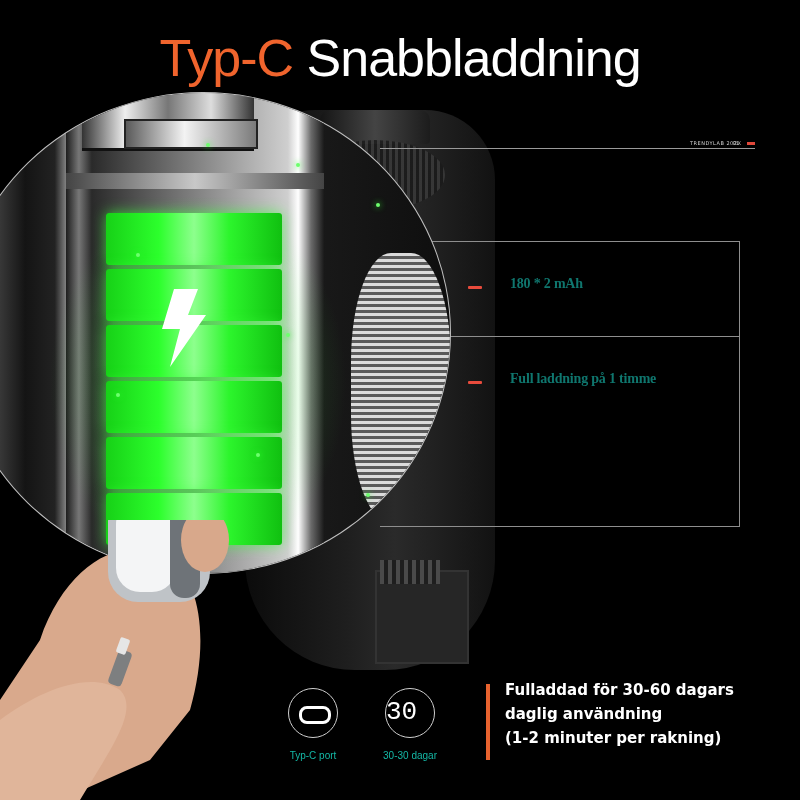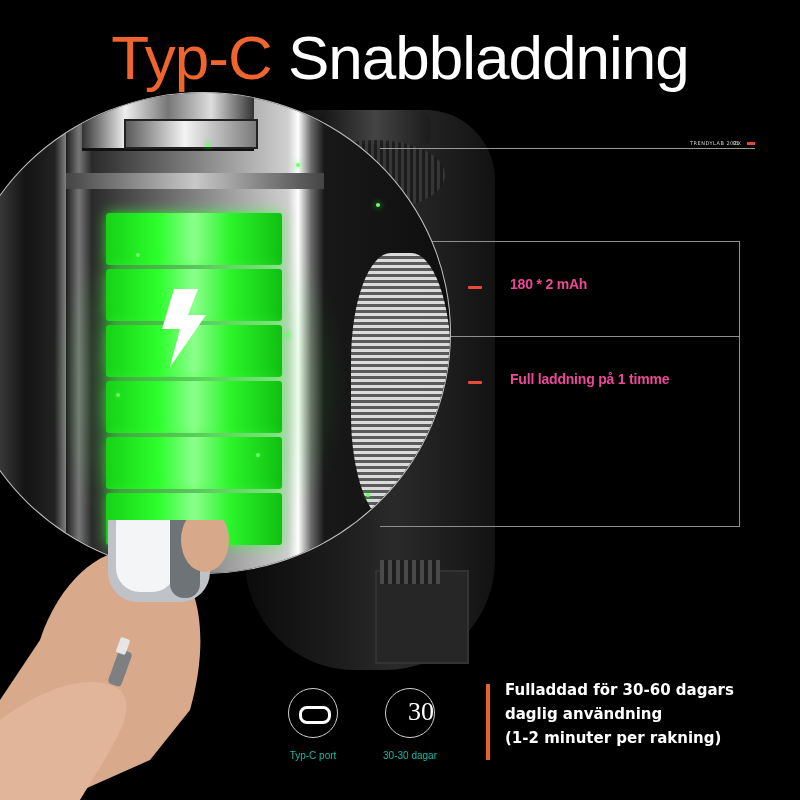--- a/index.html
+++ b/index.html
@@ -1,17 +1,17 @@
 <!DOCTYPE html>
 <html><head>
 <meta charset="utf-8">
 <style>
   html,body{margin:0;padding:0;background:#000;}
   body{width:800px;height:800px;position:relative;overflow:hidden;font-family:"DejaVu Sans","Liberation Sans",sans-serif;color:#fff;}
-  .title{position:absolute;left:0;top:18px;width:800px;text-align:center;font-family:"Liberation Sans",sans-serif;font-size:62px;letter-spacing:-1px;line-height:80px;z-index:10;}
+  .title{position:absolute;left:0;top:18px;width:800px;text-align:center;font-family:"Liberation Sans",sans-serif;font-size:52px;letter-spacing:-1px;line-height:80px;z-index:10;}
   .title .accent{color:#f0642d;}
   .title .main{color:#fff;}
 
   
   .device{position:absolute;left:245px;top:110px;width:250px;height:560px;border-radius:70px 70px 110px 110px;background:linear-gradient(90deg,#0b0b0b 0%,#1e1e1e 40%,#2a2a2a 60%,#121212 100%);z-index:1;}
   .device .grinder{position:absolute;left:60px;top:30px;width:140px;height:70px;border-radius:50%;background:repeating-linear-gradient(90deg,#3a3a3a 0 3px,#1a1a1a 3px 6px);opacity:.85;}
   .device .cap{position:absolute;left:75px;top:0;width:110px;height:34px;border-radius:10px 10px 4px 4px;background:linear-gradient(90deg,#151515,#444,#1c1c1c);}
   .device .shaft{position:absolute;left:118px;top:100px;width:24px;height:120px;background:linear-gradient(90deg,#222,#555,#222);}
   .device .port{position:absolute;left:130px;top:460px;width:90px;height:90px;background:#262626;border:2px solid #333;}
   .device .gear{position:absolute;left:135px;top:450px;width:60px;height:24px;background:repeating-linear-gradient(90deg,#4a4a4a 0 4px,#1e1e1e 4px 8px);}
@@ -22,21 +22,21 @@
   .brandnum{position:absolute;left:733px;top:140px;font-size:5px;color:#cfcfcf;z-index:3;}
   .brandmark{position:absolute;left:747px;top:142px;width:8px;height:3px;background:#e0483a;z-index:3;}
 
   
   .specbox{position:absolute;left:380px;top:241px;width:359px;height:284px;border:1.5px solid #8e8e8e;border-left:none;z-index:3;}
   .specrow{position:absolute;left:0;width:100%;height:94px;}
   .specrow.r1{top:0;}
   .specrow.r2{top:94px;border-top:1.5px solid #8e8e8e;}
   .specrow.r3{top:189px;border-top:1.5px solid #8e8e8e;}
   .dash{position:absolute;left:88px;top:44px;width:14px;height:3px;background:#e84b3c;border-radius:1px;}
-  .spectext{position:absolute;left:130px;top:34px;font-family:Liberation Sans, sans-serif;font-weight:bold;font-size:14px;color:#ec4899;letter-spacing:-.2px;white-space:nowrap;}
+  .spectext{position:absolute;left:130px;top:34px;font-family:Liberation Serif, serif;font-weight:bold;font-size:14px;color:#0f766e;letter-spacing:-.2px;white-space:nowrap;}
 
   
   .lens{position:absolute;left:-45px;top:92px;width:494px;height:480px;border-radius:50%;overflow:hidden;border:1.5px solid #bfbfbf;z-index:5;background:linear-gradient(90deg,#1b1b1b 0%,#3e3e3e 8%,#141414 14%,#222 20%,#a0a0a0 23%,#2c2c2c 26%,#0e0e0e 100%);}
   .batt-outer{position:absolute;left:110px;top:0;width:258px;height:480px;background:linear-gradient(90deg,#1d1d1d 0%,#777 5%,#2a2a2a 10%,#cfcfcf 86%,#ffffff 90%,#6a6a6a 95%,#1a1a1a 100%);}
   .batt-top{position:absolute;left:126px;top:0;width:172px;height:55px;background:linear-gradient(90deg,#333,#eee,#777,#ddd,#333);border-bottom:3px solid #111;}
   .batt-cap{position:absolute;left:168px;top:26px;width:130px;height:26px;background:linear-gradient(90deg,#5a5a5a,#f3f3f3 45%,#7a7a7a);border:2px solid #222;}
   .batt-ring{position:absolute;left:110px;top:80px;width:258px;height:16px;background:linear-gradient(90deg,#444,#c8c8c8,#444);}
   .cells{position:absolute;left:150px;top:120px;width:176px;height:360px;}
   .cell{position:absolute;left:0;width:176px;height:52px;background:linear-gradient(90deg,#17d117 0%,#2cff2c 30%,#8dff8d 50%,#2cf52c 70%,#10c010 100%);border-radius:3px;box-shadow:0 0 14px rgba(60,255,60,.7);}
   .cell:nth-child(1){top:0;}
@@ -51,21 +51,21 @@
   .spark{position:absolute;width:4px;height:4px;border-radius:50%;background:#6dff6d;box-shadow:0 0 6px #2cff2c;}
 
   
   .hand{position:absolute;left:0;top:520px;width:245px;height:280px;z-index:7;}
   
   .feat{position:absolute;top:688px;width:90px;text-align:center;z-index:8;}
   .feat.f1{left:268px;}
   .feat.f2{left:365px;}
   .ring{margin:0 auto;width:48px;height:48px;border-radius:50%;border:1.5px solid #cfcfcf;position:relative;}
   .usbc{position:absolute;left:10px;top:17px;width:26px;height:12px;border:3px solid #fff;border-radius:8px;}
-  .num30{position:absolute;left:0;top:7px;width:48px;text-align:right;font-family:Liberation Serif, serif;font-size:26px;color:#fff;line-height:32px;}
+  .num30{position:absolute;left:0;top:7px;width:48px;text-align:left;font-family:Liberation Mono, monospace;font-size:26px;color:#fff;line-height:32px;}
   .featlabel{margin-top:12px;font-family:"Liberation Sans",sans-serif;font-size:10px;color:#14b8a6;white-space:nowrap;}
   .obar{position:absolute;left:486px;top:684px;width:4px;height:76px;background:#e8622e;z-index:8;}
   .note{position:absolute;left:505px;top:678px;font-family:"DejaVu Sans",sans-serif;font-weight:bold;font-size:15px;line-height:24px;color:#fff;z-index:8;white-space:nowrap;}
 </style>
 </head>
 <body>
 
 <div class="title">
   <span class="accent">Typ-C</span>
   <span class="main">Snabbladdning</span>

